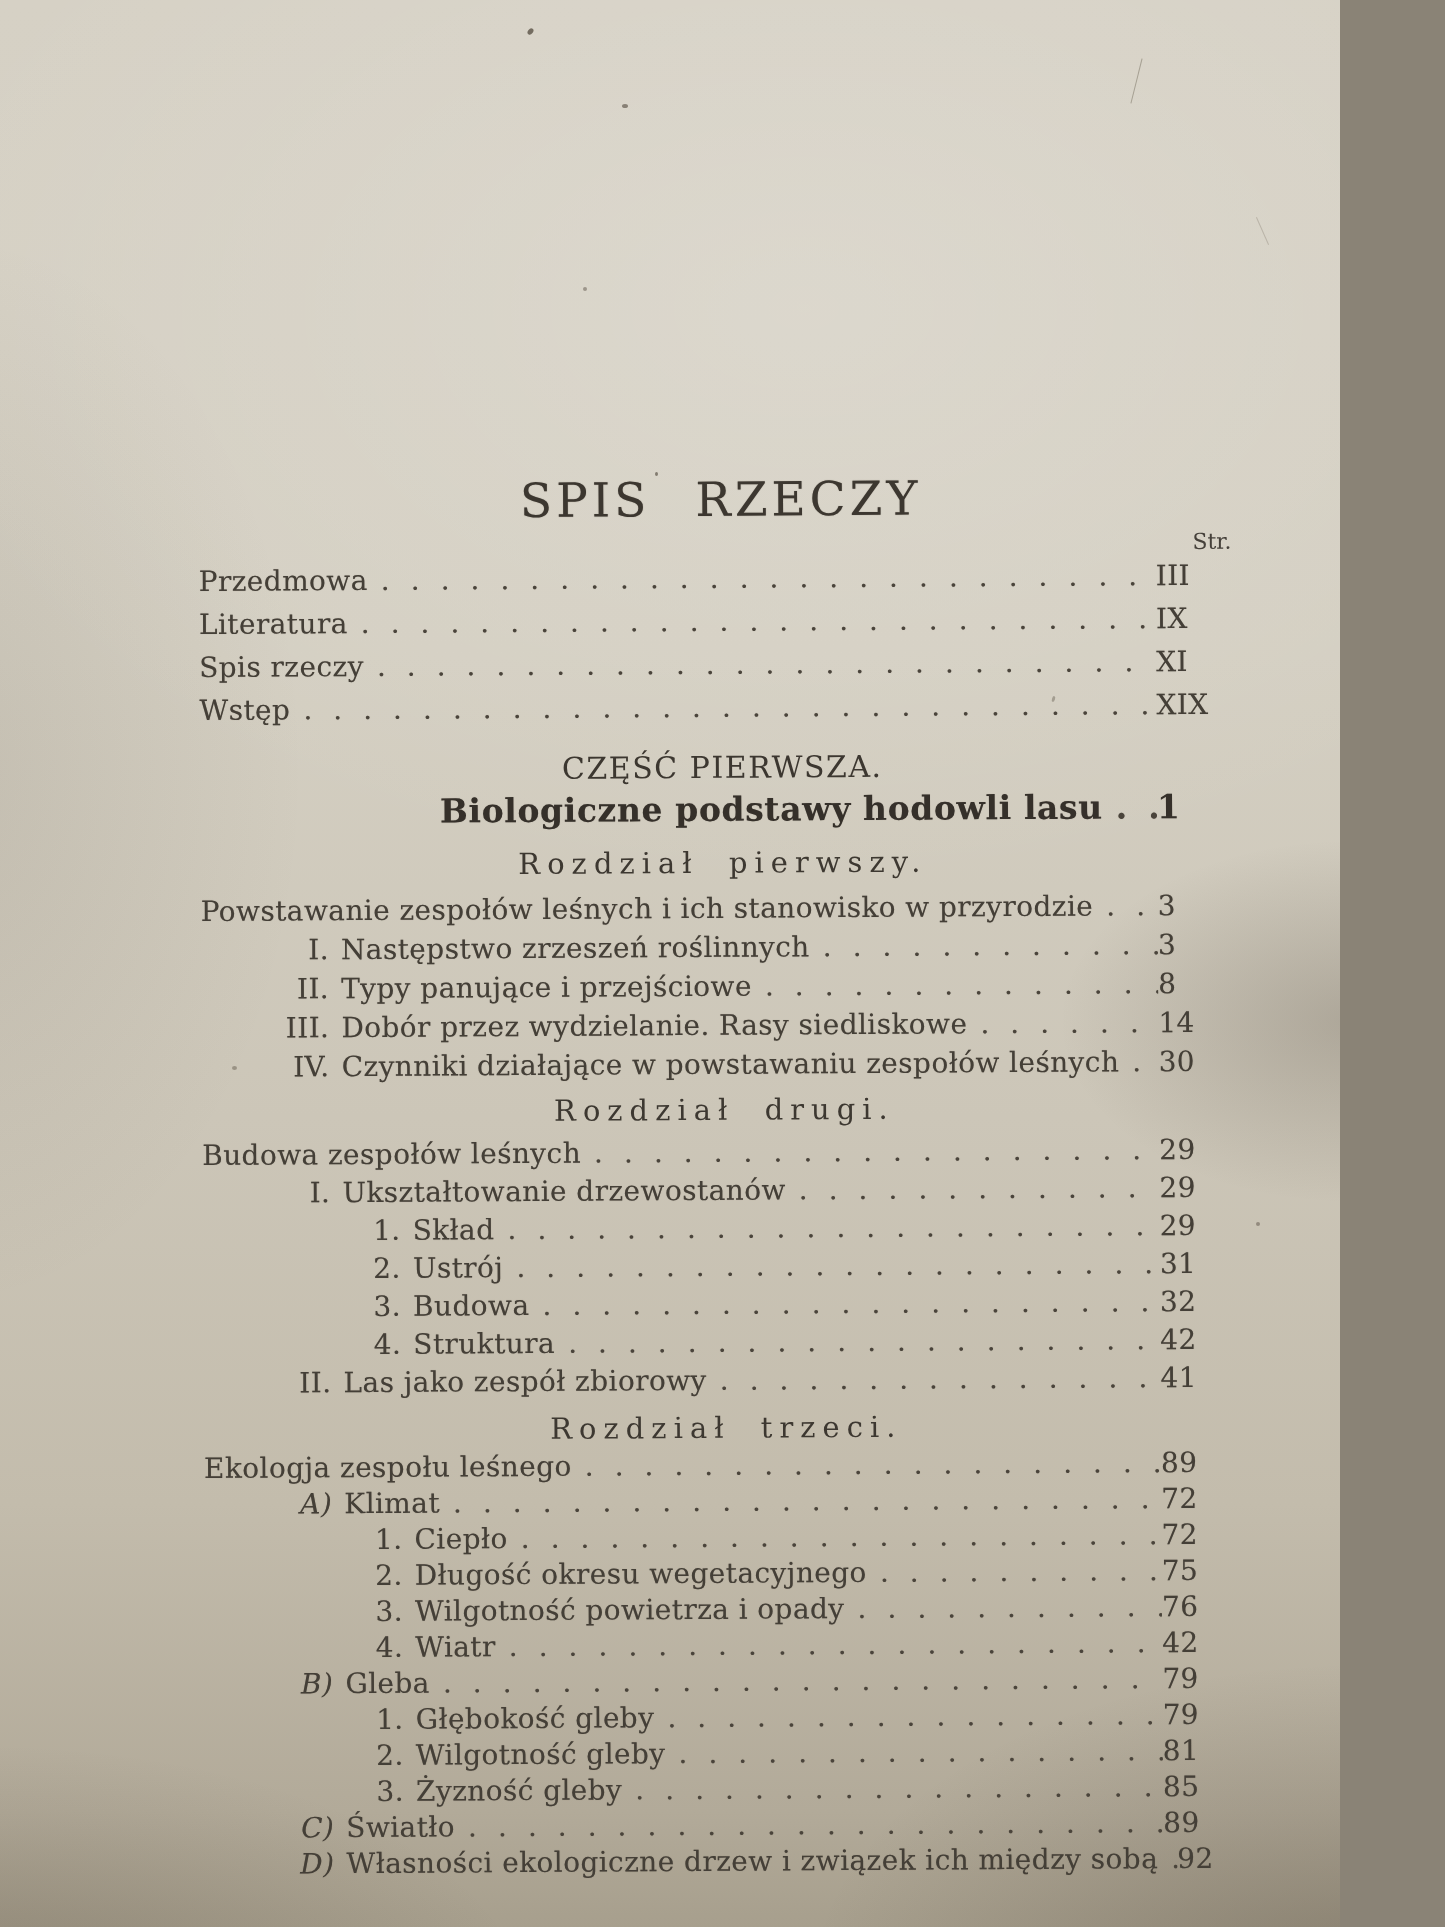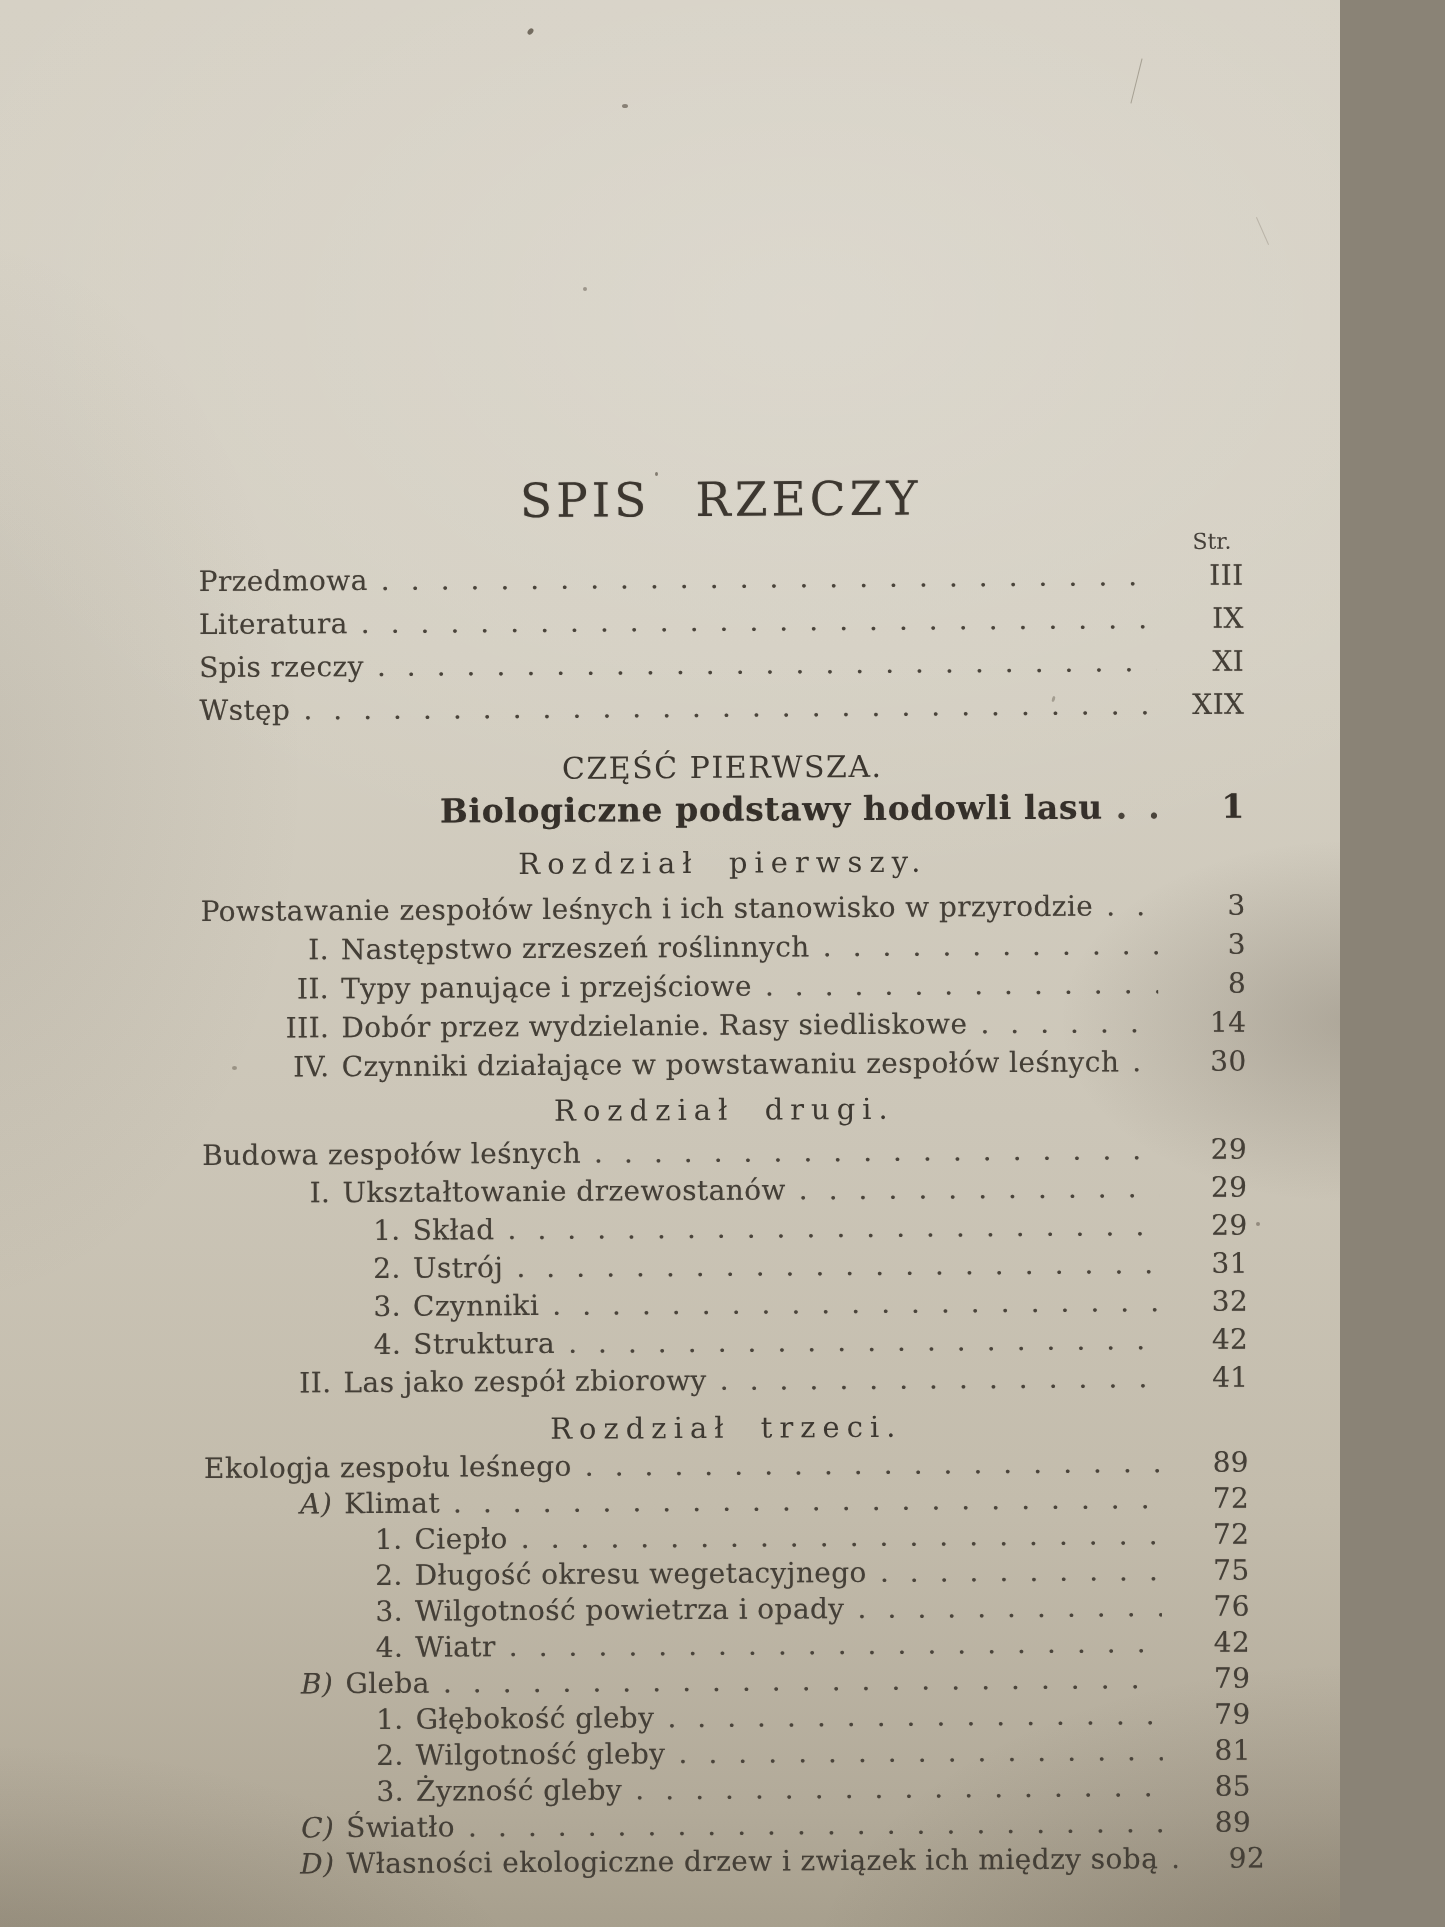--- a/index.html
+++ b/index.html
@@ -85,21 +85,20 @@
     letter-spacing: 21px;
     color: #4a443b;
   }
   .dots::after {
     content: "...............................................................";
   }
 
   .pagenum {
     flex: none;
     width: 88px;
-    text-align: right;
     white-space: nowrap;
   }
 
   .part-heading {
     margin-top: 22px;
     font-size: 30px;
     line-height: 34px;
     letter-spacing: 1.5px;
     text-align: center;
     color: #3c3730;
@@ -245,21 +244,21 @@
         <span class="pagenum">29</span>
       </div>
       <div class="row l-num">
         <span class="marker">2.</span>
         <span class="label">Ustrój</span>
         <span class="dots"></span>
         <span class="pagenum">31</span>
       </div>
       <div class="row l-num">
         <span class="marker">3.</span>
-        <span class="label">Czynniki</span>
+        <span class="label">Budowa</span>
         <span class="dots"></span>
         <span class="pagenum">32</span>
       </div>
       <div class="row l-num">
         <span class="marker">4.</span>
         <span class="label">Struktura</span>
         <span class="dots"></span>
         <span class="pagenum">42</span>
       </div>
       <div class="row l-roman">

